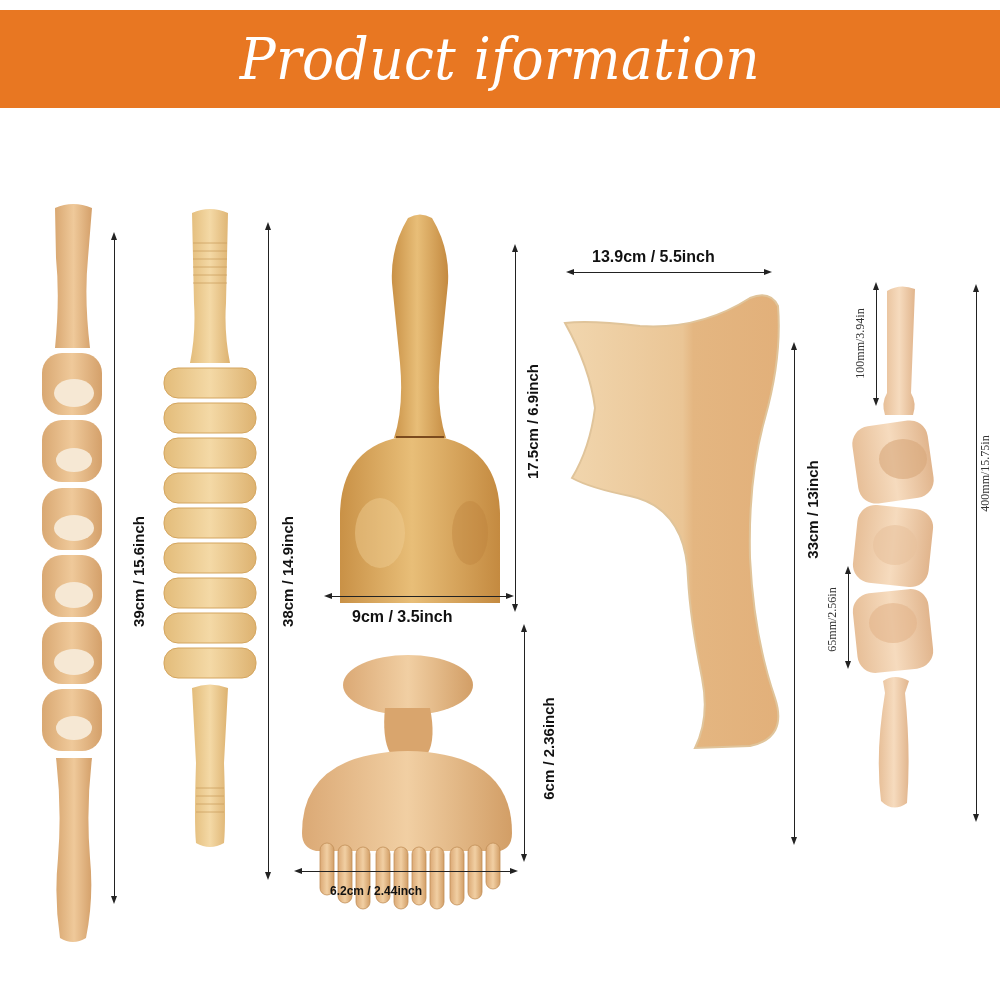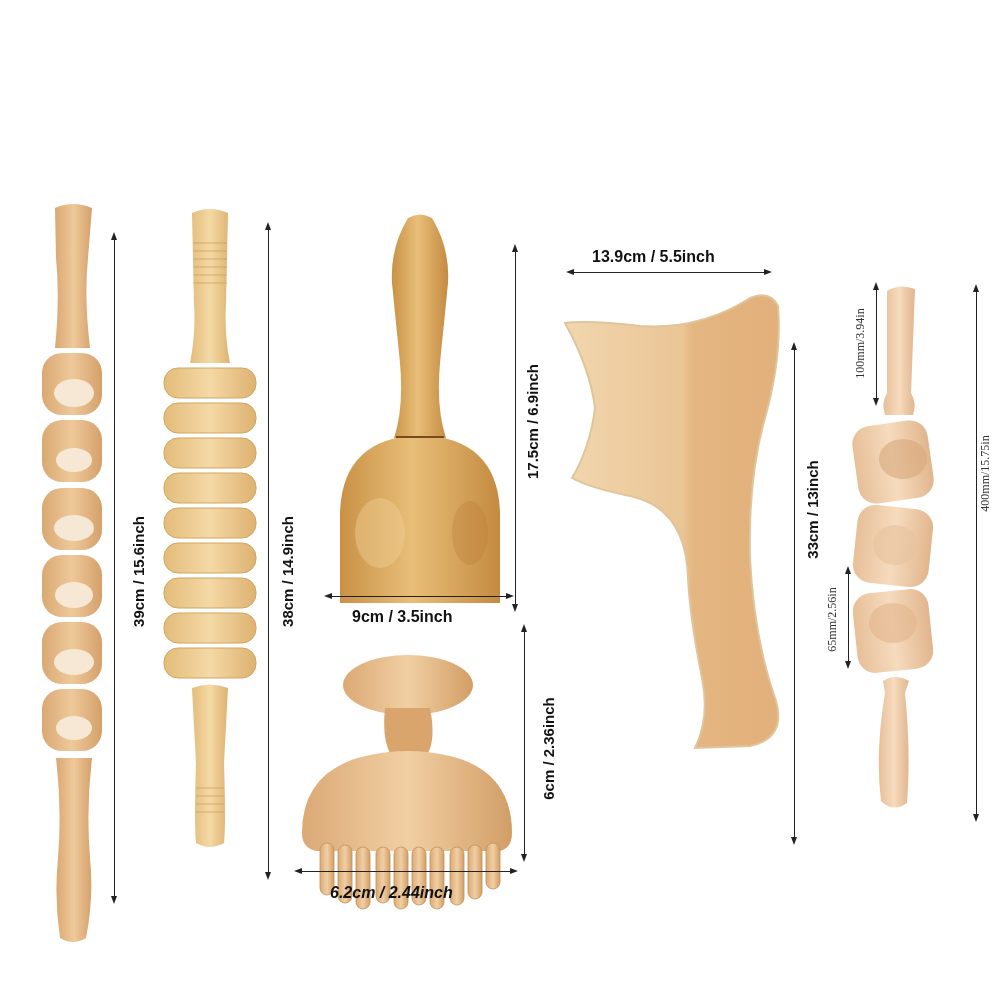--- a/index.html
+++ b/index.html
@@ -17,20 +17,23 @@
   .arr-down{border-left:3px solid transparent;border-right:3px solid transparent;border-top:8px solid #222;}
   .arr-left{border-top:3px solid transparent;border-bottom:3px solid transparent;border-right:8px solid #222;}
   .arr-right{border-top:3px solid transparent;border-bottom:3px solid transparent;border-left:8px solid #222;}
   svg{position:absolute;overflow:visible;}
 </style>
 </head>
 <body>
 
 <div id="root">
 
+  <div class="banner">
+    <span class="banner-title">Product iformation</span>
+  </div>
 
   <div class="stage">
 
     <div>
       <svg width="120" height="800" style="left:30px;top:90px;">
         <defs>
           <linearGradient id="w1" x1="0" x2="1">
             <stop offset="0" stop-color="#D9A872"></stop>
               <stop offset="0.5" stop-color="#EFC99A"></stop>
               <stop offset="1" stop-color="#D4A06A"></stop>
@@ -157,21 +160,21 @@
           <rect x="196" y="190" width="14" height="46" rx="7"></rect>
         </g>
       </svg>
       <div class="vline" style="left:524px;top:520px;height:230px;"></div>
       <div class="arr-up" style="left:521px;top:516px;"></div>
       <div class="arr-down" style="left:521px;top:746px;"></div>
       <div class="dim vtext" style="left:478px;top:632px;width:140px;text-align:center;">6cm / 2.36inch</div>
       <div class="hline" style="left:300px;top:763px;width:214px;"></div>
       <div class="arr-left" style="left:294px;top:760px;"></div>
       <div class="arr-right" style="left:510px;top:760px;"></div>
-      <div class="dim" style="left:330px;top:776px;font-size:16px;font-style:italic;">6.2cm / 2.44inch</div>
+      <div class="dim" style="left:330px;top:776px;font-size:12px;">6.2cm / 2.44inch</div>
     </div>
 
     <div>
       <div class="dim" style="left:592px;top:140px;font-size:16px;">13.9cm / 5.5inch</div>
       <div class="hline" style="left:572px;top:164px;width:196px;"></div>
       <div class="arr-left" style="left:566px;top:161px;"></div>
       <div class="arr-right" style="left:764px;top:161px;"></div>
       <svg width="260" height="560" style="left:550px;top:170px;">
         <defs>
           <linearGradient id="w5" x1="0" x2="1">

